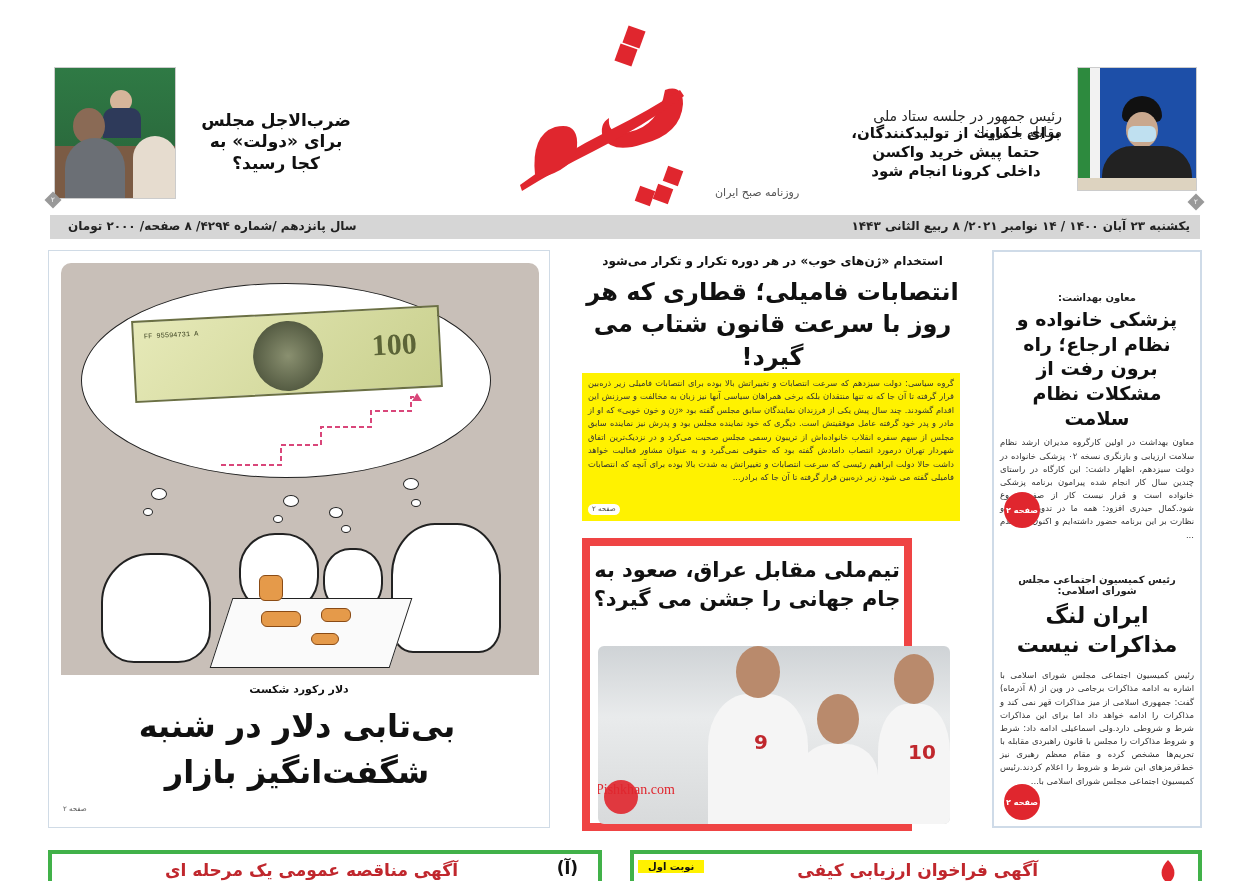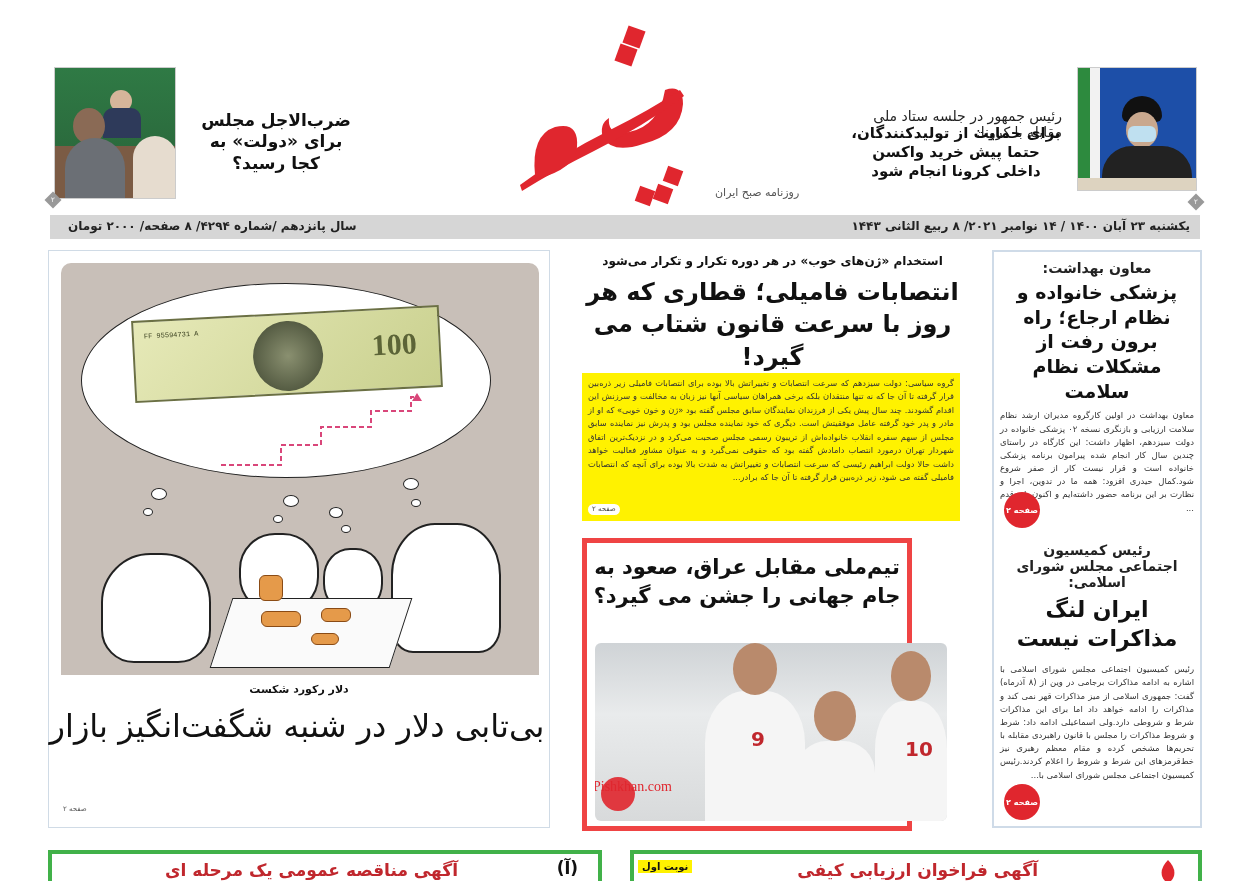--- a/index.html
+++ b/index.html
@@ -21,52 +21,52 @@
 
   .headline-small { font-weight: bold; text-align: center; line-height: 1.25; }
 
   
   .datebar { left: 50px; top: 215px; width: 1150px; height: 24px; background: #d6d6d6; }
   .datebar .r { position:absolute; right: 10px; top: 4px; font-size: 12px; font-weight: bold; color:#222; white-space:nowrap; }
   .datebar .l { position:absolute; left: 18px; top: 4px; font-size: 12px; font-weight: bold; color:#222; white-space:nowrap; }
 
   
   .col-right { left: 992px; top: 250px; width: 210px; height: 578px; border: 2px solid #cfdbe8; }
-  .col-right .kicker { font-size: 14px; text-align: center; color:#222; font-weight: bold; }
+  .col-right .kicker { font-size: 10px; text-align: center; color:#222; font-weight: bold; margin-top: 32px; }
   .col-right .title { font-size: 19px; font-weight: bold; text-align: center; line-height: 1.3; }
   .col-right .body { font-size: 8.5px; line-height: 1.55; text-align: justify; color:#333; padding: 0 6px; }
   .page-circle { width: 36px; height: 36px; border-radius: 50%; background: #e0262e; color:#fff; font-size: 8px; font-weight: bold; display:flex; align-items:center; justify-content:center; position:absolute; }
 
   .center-kicker { left: 585px; top: 254px; width: 375px; font-size: 12px; font-weight: bold; text-align:center; }
   .center-title { left: 585px; top: 276px; width: 375px; font-size: 24px; font-weight: bold; text-align:center; line-height: 1.35; }
   .yellow-box { left: 582px; top: 373px; width: 378px; height: 148px; background: #fff200; padding: 4px 6px; font-size: 8.3px; line-height: 1.62; text-align: justify; color:#333; }
   .small-page { position:absolute; left: 6px; bottom: 6px; background:#fff; border-radius: 6px; font-size: 7px; padding: 0 4px; color:#444; }
 
-  .green-box { left: 582px; top: 538px; width: 330px; height: 293px; border: 5px solid #ef4444; background:#fff; }
+  .green-box { left: 582px; top: 538px; width: 330px; height: 293px; border: 8px solid #ef4444; background:#fff; }
   .green-box .title { position:absolute; left:0; right:0; top: 10px; font-size: 21px; font-weight: bold; text-align:center; line-height: 1.4; }
   .team-photo { position:absolute; left: 8px; top: 100px; width: 352px; height: 178px; background: linear-gradient(180deg, #cfd3d6 0%, #e9ebec 40%, #d8dadb 100%); border-radius: 6px; overflow:hidden; }
   .player { position:absolute; bottom: 0; background: #f5f5f5; border-radius: 40% 40% 0 0; }
   .player .head { position:absolute; left: 50%; transform: translateX(-50%); border-radius: 50%; background: #b98a6c; }
   .player .num { position:absolute; color:#c0272d; font-weight: bold; font-size: 20px; }
   .watermark { position:absolute; left: -2px; bottom: 26px; font-size: 14px; color:#e0262e; font-family: Liberation Serif, serif; direction:ltr; }
   .wm-circle { position:absolute; left: 6px; bottom: 10px; width: 34px; height: 34px; border-radius: 50%; background: #e0262e; opacity: .9; }
 
   .left-col { left: 48px; top: 250px; width: 502px; height: 578px; border: 1px solid #d0dbe6; }
   .cartoon { position:absolute; left: 12px; top: 12px; width: 478px; height: 412px; background: #c8bfb8; border-radius: 10px 10px 0 0; overflow:hidden; }
   .bubble { position:absolute; border: 1.5px solid #222; background:#fff; border-radius:50%; }
   .bill { position:absolute; left: 72px; top: 50px; width: 308px; height: 82px; background: linear-gradient(135deg, #e6e9b8, #c9d08e); border: 2px solid #6b7044; transform: rotate(-3deg); }
   .bill .portrait { position:absolute; left: 118px; top: 6px; width: 70px; height: 70px; border-radius: 50%; background: radial-gradient(#8a9070, #3f4630); }
   .bill .hundred { position:absolute; right: 22px; top: 18px; font-size: 30px; font-weight: bold; color: #5c6437; direction:ltr; font-family: "Liberation Serif", serif; }
   .bill .serial { position:absolute; left: 10px; top: 10px; font-size: 7px; color:#3a4020; direction:ltr; font-family:"Liberation Mono", monospace; }
   .figure { position:absolute; background:#fff; border: 2px solid #222; }
   .cloth { position:absolute; left: 160px; top: 335px; width: 180px; height: 70px; background:#fafafa; border: 1.5px solid #222; transform: skewX(-18deg); }
   .bread { position:absolute; background:#e59a4a; border:1.5px solid #8a4b15; border-radius: 6px; }
 
   .left-kicker { position:absolute; left:0; right:0; top: 432px; font-size: 11px; font-weight:bold; text-align:center; }
-  .left-title { position:absolute; left:0; right:4px; top: 452px; font-size: 32px; font-weight:normal; text-align:center; line-height: 1.45; }
+  .left-title { position:absolute; left:0; right:4px; top: 452px; font-size: 32px; font-weight:bold; text-align:center; line-height: 1.45; }
   .left-page { position:absolute; left: 14px; bottom: 14px; font-size: 7px; color:#555; }
 
   .ad-box { border: 4px solid #41b149; background:#fff; }
   .ad-title { position:absolute; font-size: 17px; font-weight:bold; color:#c0272d; white-space:nowrap; }
 </style>
 </head>
 <body>
 
 <div class="abs logo">
   <svg width="215" height="200" viewBox="0 0 215 200">
@@ -192,18 +192,18 @@
   <div class="left-kicker">دلار رکورد شکست</div>
   <div class="left-title">بی‌تابی دلار در شنبه شگفت‌انگیز بازار</div>
   <div class="left-page">صفحه ۲</div>
 </div>
 
 <div class="abs ad-box" style="left:48px; top:850px; width:554px; height:40px;">
   <div class="ad-title" style="right:140px; top:6px;">آگهی مناقصه عمومی یک مرحله ای</div>
   <div style="position:absolute; right:20px; top:4px; font-size:17px; font-weight:bold;">(آ)</div>
 </div>
 <div class="abs ad-box" style="left:630px; top:850px; width:572px; height:40px;">
-  <div style="position:absolute; left:4px; top:6px; background:#fff200; font-size:10px; font-weight:bold; padding:1px 4px;">نوبت اول</div>
+  <div style="position:absolute; left:4px; top:6px; background:#fff200; font-size:10px; font-weight:bold; padding:1px 10px;">نوبت اول</div>
   <div class="ad-title" style="right:160px; top:6px;">آگهی فراخوان ارزیابی کیفی</div>
   <svg style="position:absolute; right:20px; top:4px;" width="20" height="26">
     <path d="M10 2 q8 8 6 16 q-2 6 -6 6 q-4 0 -6 -6 q-2 -8 6 -16z" fill="#e0262e"></path>
   </svg>
 </div>
 
 </body></html>

